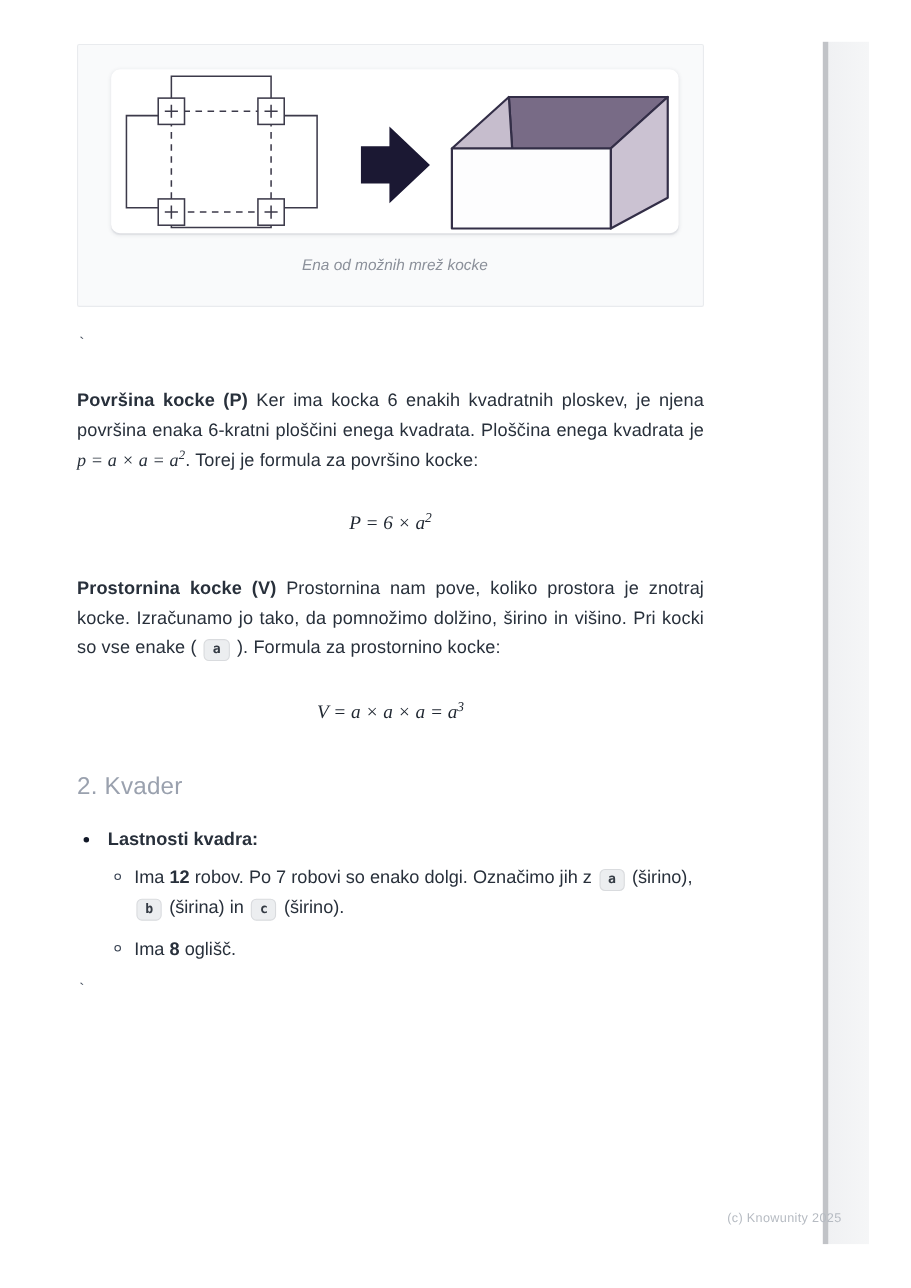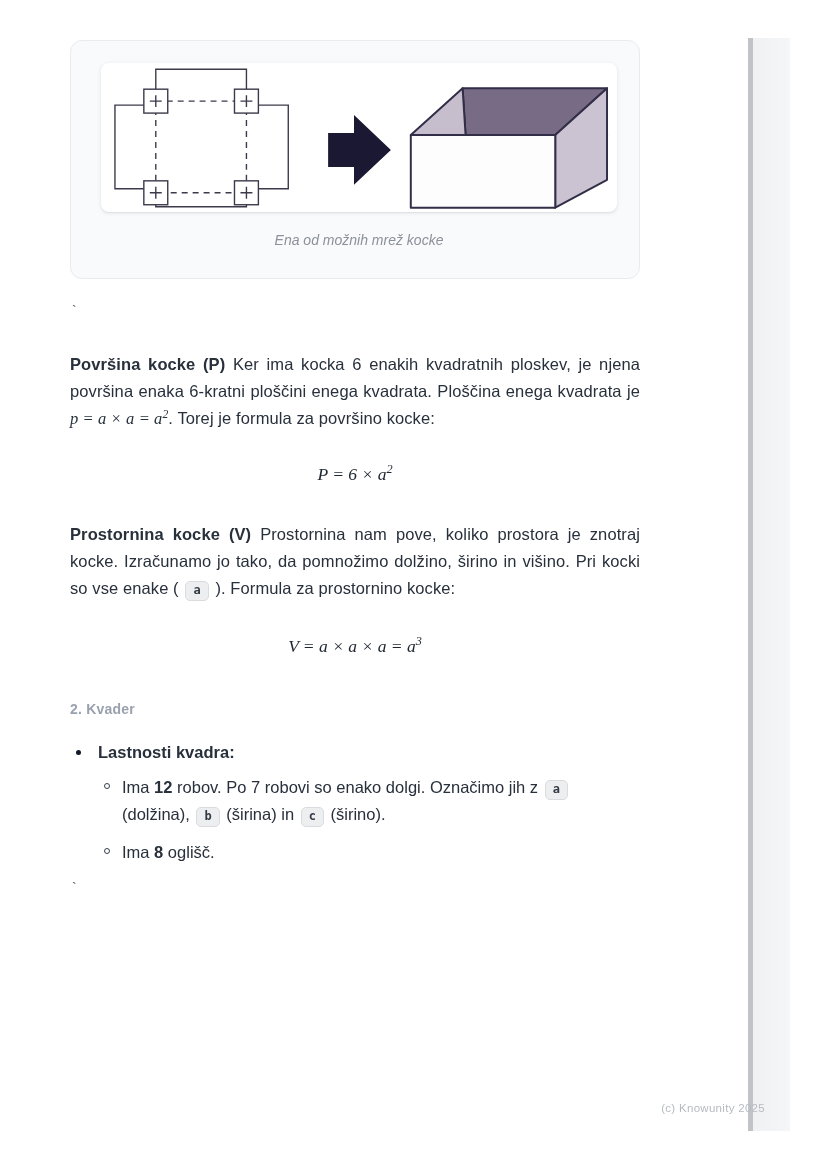--- a/index.html
+++ b/index.html
@@ -10,21 +10,21 @@
     font-family:"Liberation Sans", sans-serif;
     color:#28303b;
     overflow:hidden;
   }
   .content { position:absolute; left:70px; top:40px; width:570px; }
 
   
   .figure-card {
     background:#f9fafb;
     border:1px solid #e9ebee;
-    border-radius:12px;
+    border-radius:2px;
     padding:22px 22px 30px 30px;
   }
   .figure-image {
     background:#ffffff;
     border-radius:8px;
     box-shadow:0 1px 4px rgba(30,35,60,.10), 0 1px 1px rgba(30,35,60,.06);
     height:149px;
     overflow:hidden;
   }
   .figure-image svg { display:block; width:100%; height:100%; }
@@ -61,22 +61,22 @@
     font-family:"Liberation Serif", serif;
     font-style:italic;
     font-size:17.5px;
     color:#1f2630;
   }
   .formula-1 { margin:32px 0 0 0; }
   .formula-2 { margin:34px 0 0 0; }
 
   h2.section-heading {
     margin-top:44px;
-    font-size:14px;
-    font-weight:700;
+    font-size:22px;
+    font-weight:400;
     color:#9aa1ae;
     letter-spacing:.2px;
   }
 
   .chip {
     display:inline-block;
     font-family:"DejaVu Sans Mono", monospace;
     font-size:12px;
     font-weight:700;
     color:#343b44;
@@ -189,21 +189,21 @@
   <div class="formula formula-2"><span>V = a × a × a = a</span><sup>3</sup></div>
 
   <h2 class="section-heading">2. Kvader</h2>
 
 
   <ul class="main-list">
     <li class="main-item">
       <span class="bullet"></span>
       <span class="main-item-label">Lastnosti kvadra:</span>
       <ul class="sub-list">
-        <li class="sub-item"><span class="bullet"></span><span>Ima </span><span class="num">12</span><span> robov. Po 7 robovi so enako dolgi. Označimo jih z </span><span class="chip">a</span><span> (dolžina), </span><span class="chip">b</span><span> (širina) in </span><span class="chip">c</span><span> (širino).</span></li>
+        <li class="sub-item"><span class="bullet"></span><span>Ima </span><span class="num">12</span><span> robov. Po 7 robovi so enako dolgi. Označimo jih z </span><span class="chip">a</span><span> (širino), </span><span class="chip">b</span><span> (širina) in </span><span class="chip">c</span><span> (širino).</span></li>
         <li class="sub-item"><span class="bullet"></span><span>Ima </span><span class="num">8</span><span> oglišč.</span></li>
       </ul>
     </li>
   </ul>
 
   <span class="tick tick-2">`</span>
 
 </div>
 
 <div class="next-page-edge"></div>

